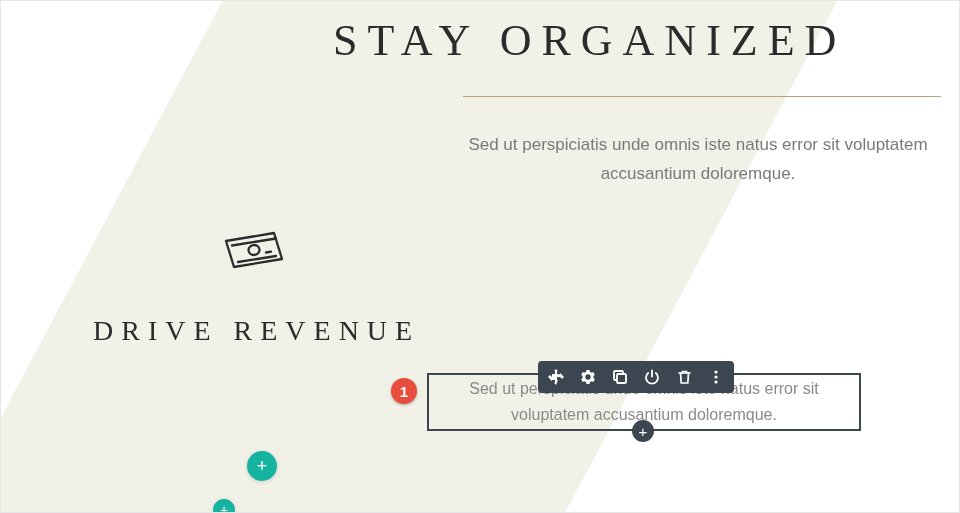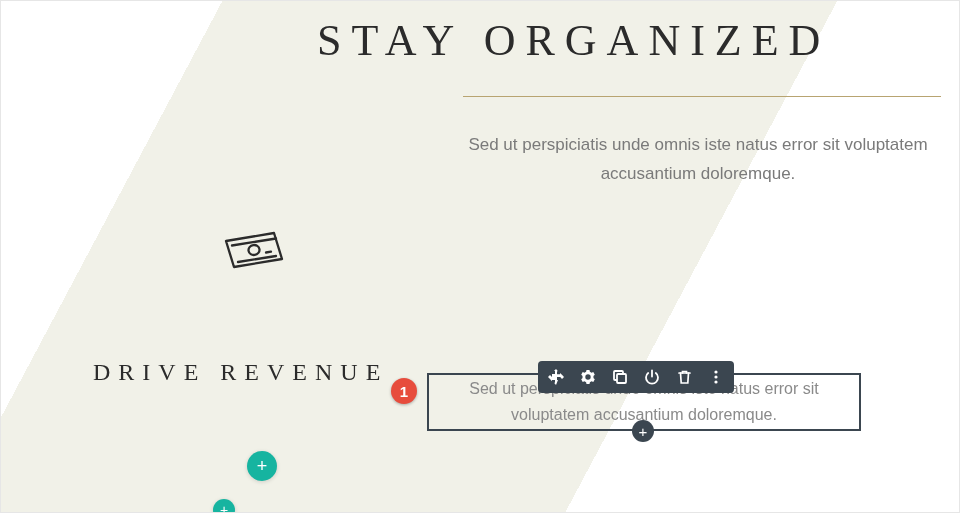--- a/index.html
+++ b/index.html
@@ -29,27 +29,26 @@
     position: absolute;
     font-size: 44px;
     letter-spacing: 10px;
     color: #2b2b2b;
     font-weight: 400;
     z-index: 2;
     font-family: Georgia, serif;
   }
   .h2 {
     position: absolute;
-    font-size: 24px;
+    font-size: 28px;
     letter-spacing: 8px;
     color: #2b2b2b;
     font-weight: 400;
     z-index: 2;
     font-family: Georgia, serif;
-    margin-top: 44px;
   }
   .para {
     position: absolute;
     font-family: -apple-system, "Helvetica Neue", Arial, sans-serif;
     font-size: 17px;
     color: #7a7a7a;
     text-align: center;
     line-height: 1.7;
     z-index: 2;
   }
@@ -136,21 +135,21 @@
     font-size: 15px;
     z-index: 6;
     box-shadow: 0 1px 3px rgba(0,0,0,0.3);
   }
 </style>
 </head>
 <body>
 
 <div class="bg-stripe"></div>
 
-<div class="h1" style="left:316px; top:14px;">STAY ORGANIZED</div>
+<div class="h1" style="left:332px; top:14px;">STAY ORGANIZED</div>
 <div class="hr-divider" style="left:462px; top:95px; width:478px;"></div>
 <div class="para" style="left:452px; top:130px; width:490px;">Sed ut perspiciatis unde omnis iste natus error sit voluptatem accusantium doloremque.</div>
 
 <div class="money-icon" style="left:223px; top:230px;">
   <svg width="62" height="38" viewBox="0 0 62 38" fill="none" stroke="#2b2b2b" stroke-width="2.3" stroke-linejoin="round" stroke-linecap="round">
     <polygon points="2,10 50,2 58,28 10,36"></polygon>
     <line x1="8" y1="14.5" x2="52" y2="7.5"></line>
     <line x1="14" y1="31" x2="52" y2="25"></line>
     <ellipse cx="30" cy="19" rx="5.5" ry="5" transform="rotate(-9 30 19)"></ellipse>
     <line x1="42" y1="21.5" x2="47" y2="20.7"></line>

